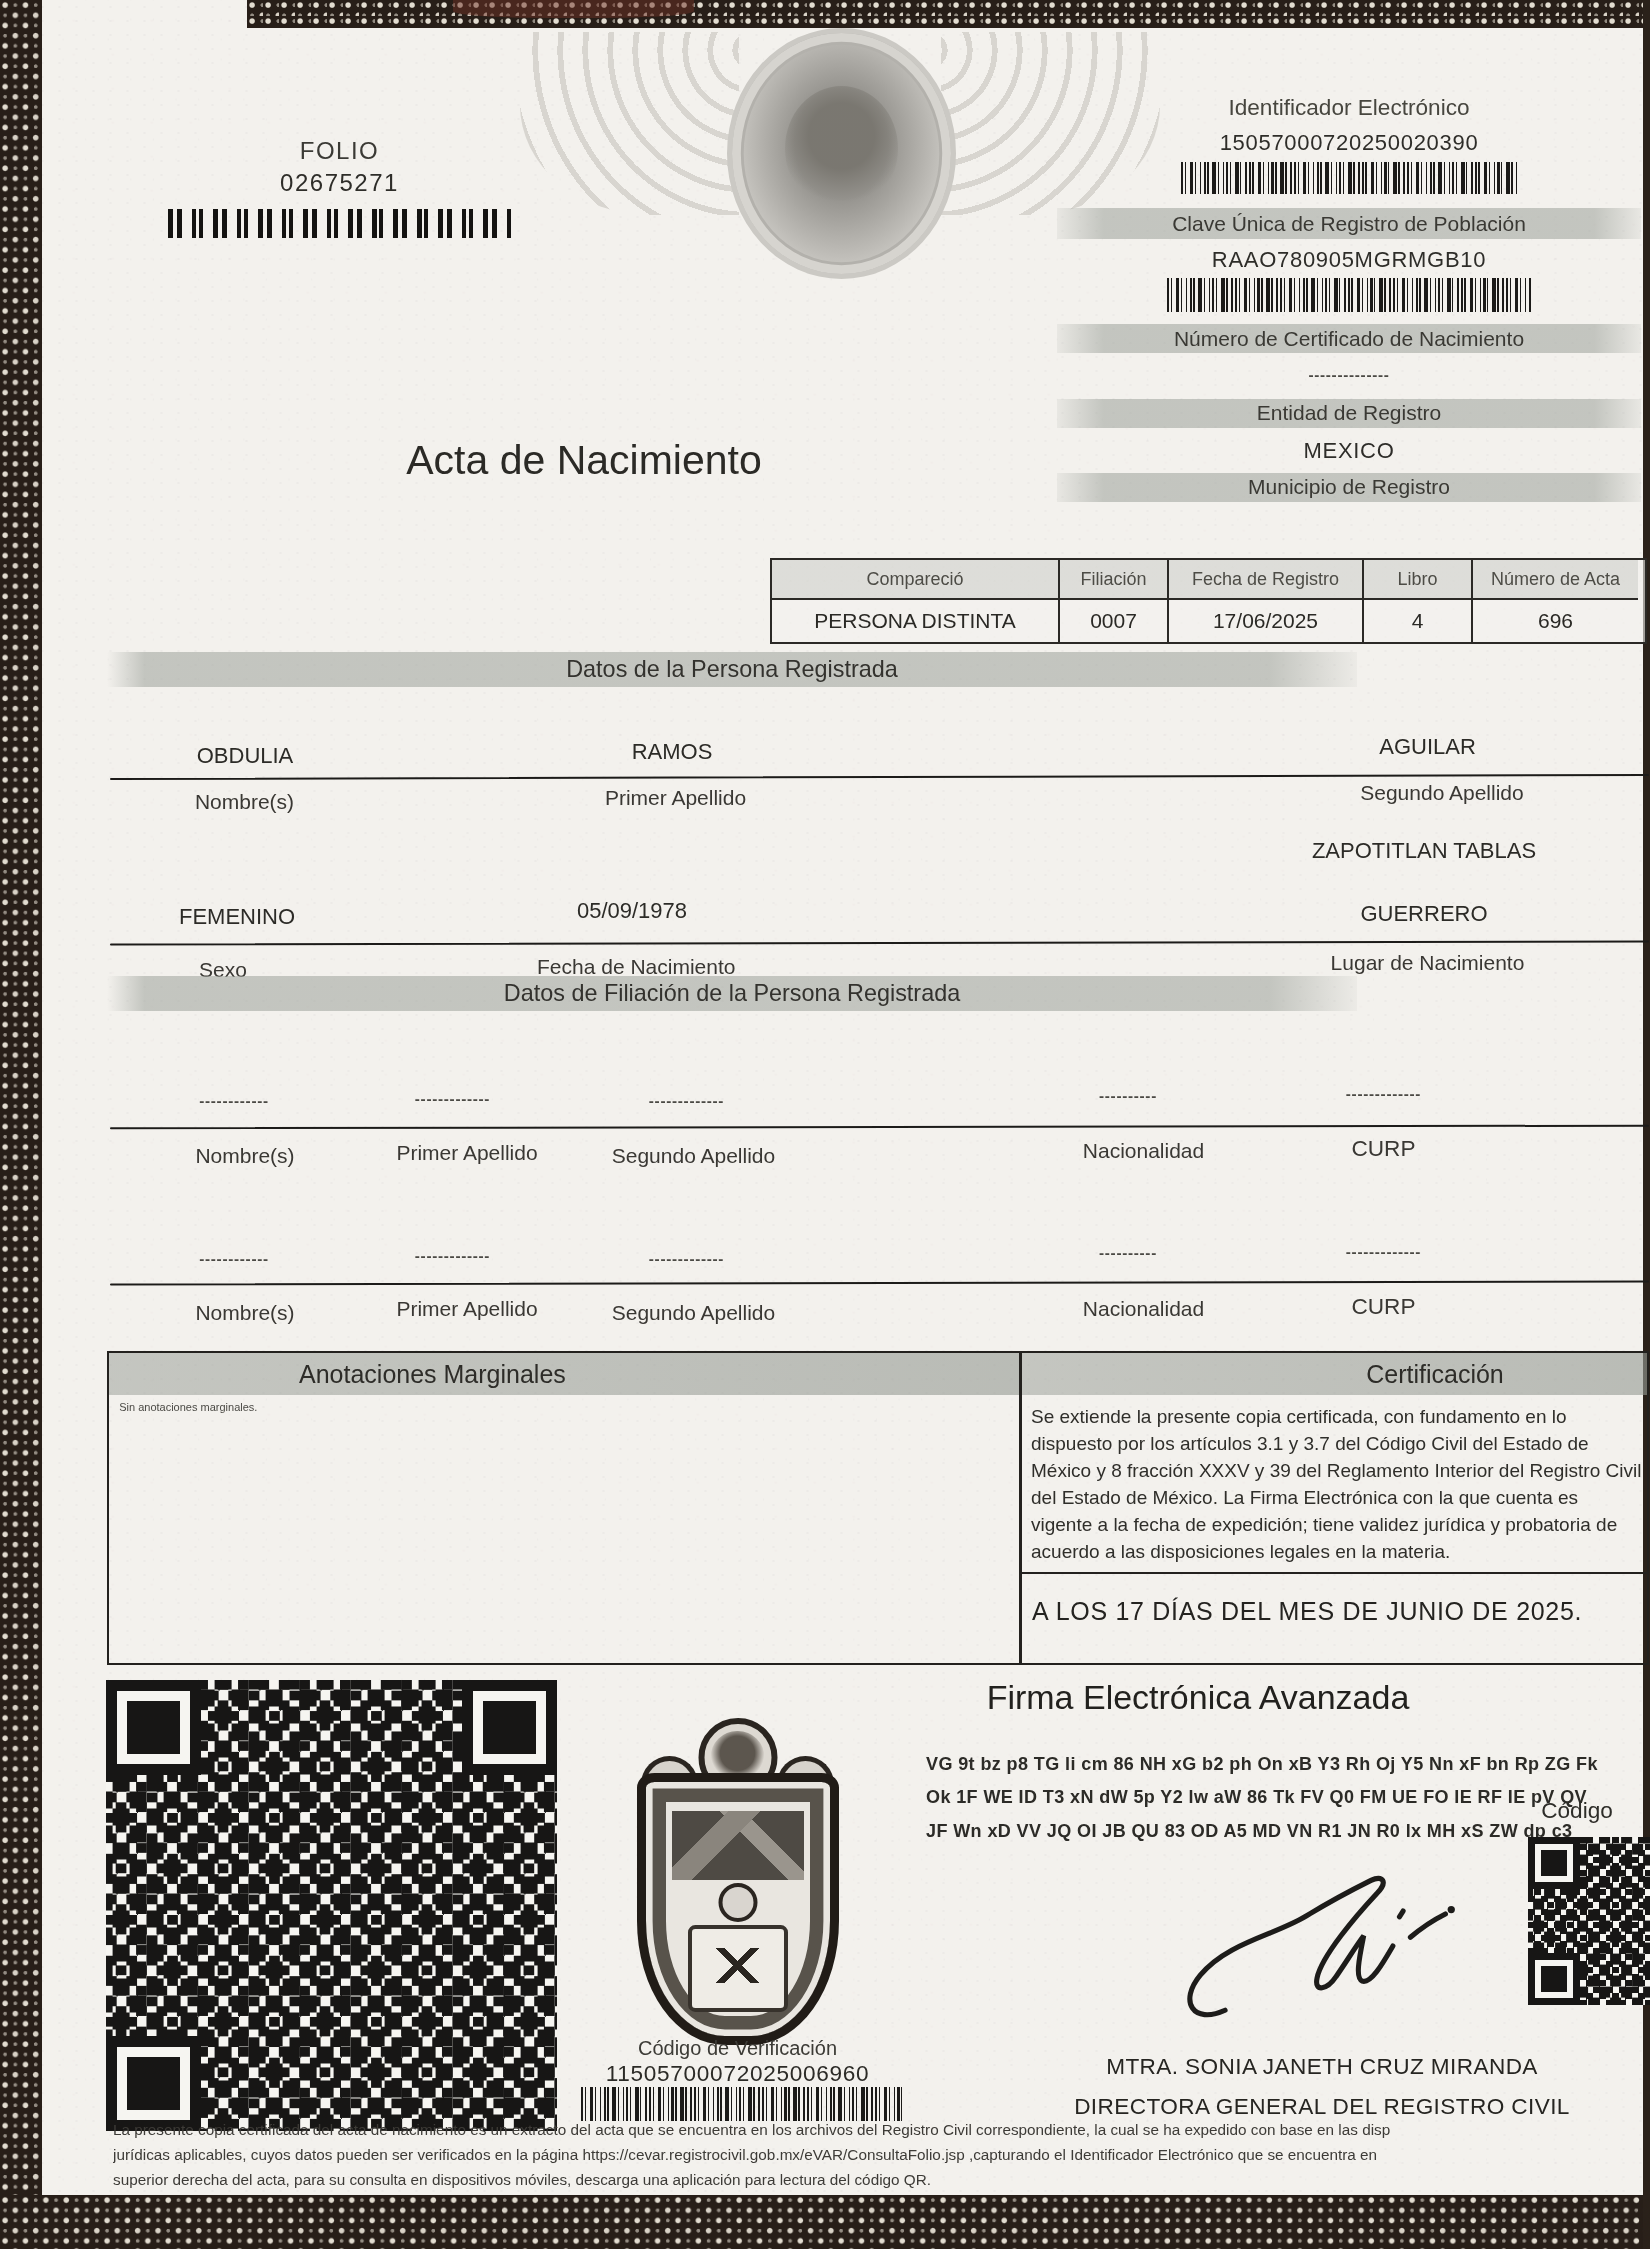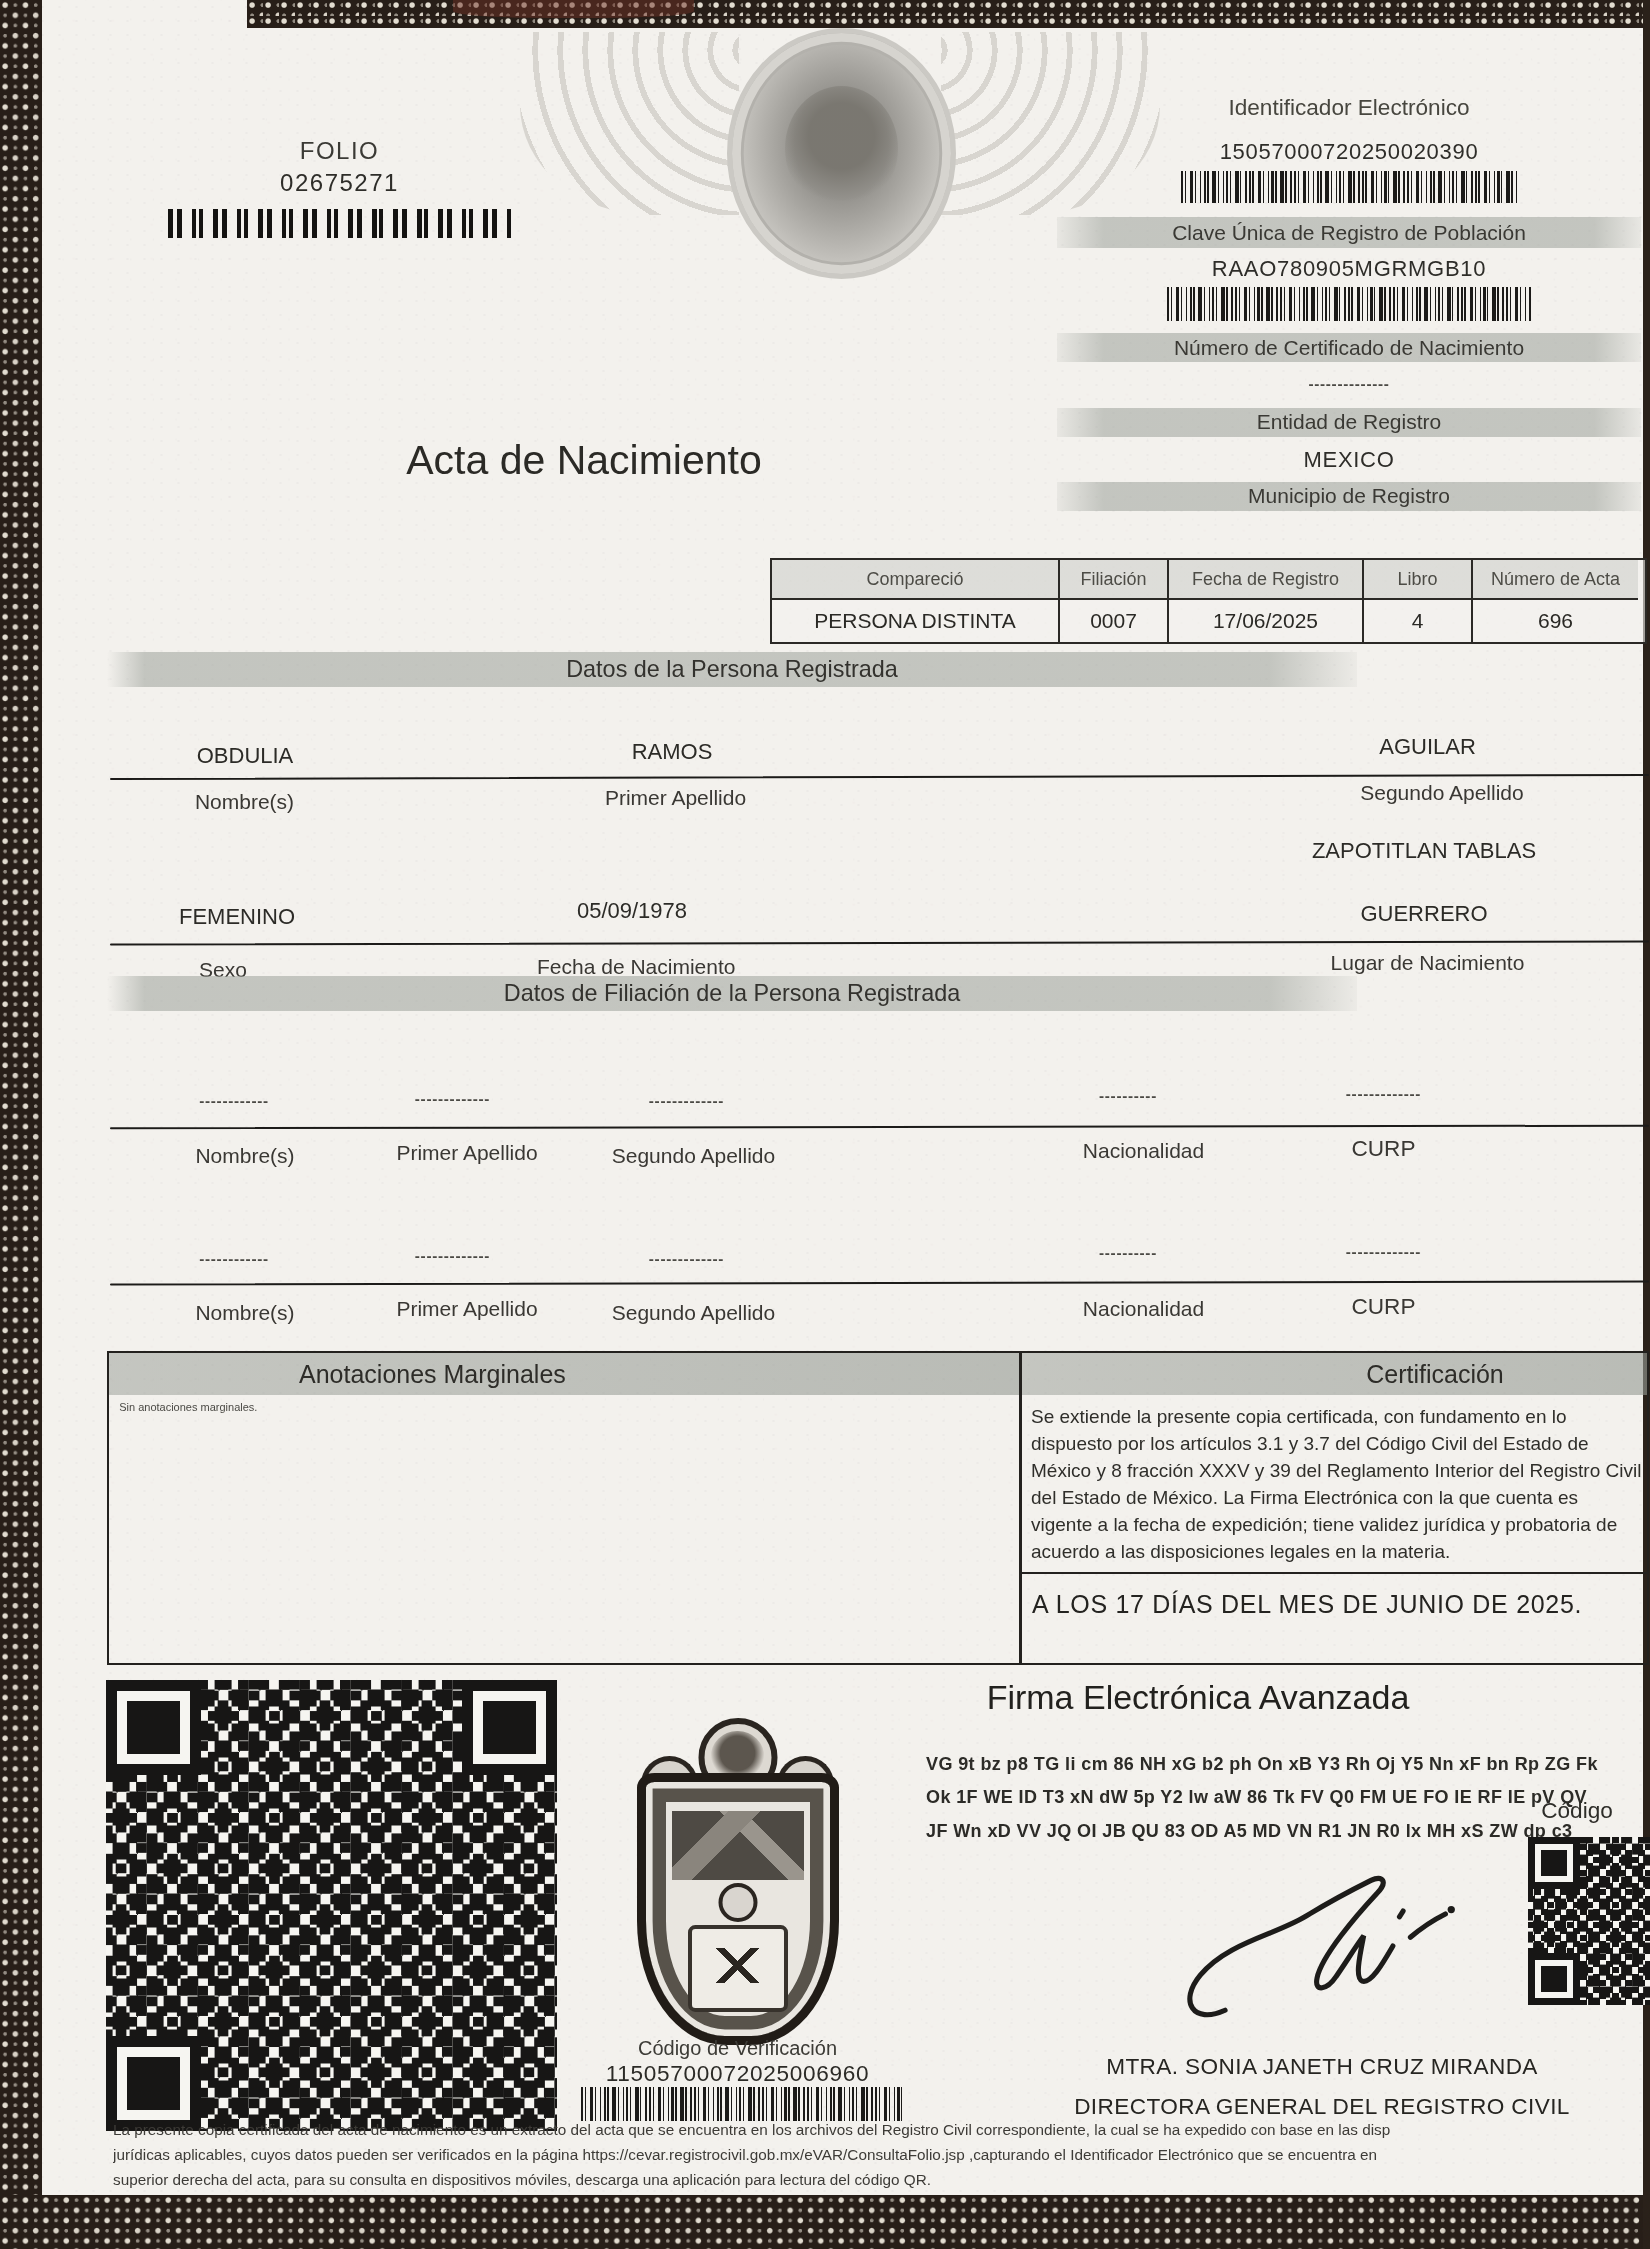--- a/index.html
+++ b/index.html
@@ -72,21 +72,21 @@
   .dash{font-weight:bold;font-size:15.3px;letter-spacing:0.7px;color:#4a4944;}
 
   .annbox{position:absolute;left:107px;top:1351px;width:1538px;height:310px;border:2.9px solid #23211e;}
   .ann-hl{position:absolute;left:0;top:0;width:910px;height:42px;}
   .ann-hr{position:absolute;left:910px;top:0;right:0;height:42px;}
   .ann-div{position:absolute;left:910px;top:0;width:2.9px;height:100%;background:#23211e;}
   .annhead{position:absolute;display:flex;align-items:center;justify-content:center;width:100%;height:100%;
     font-size:25px;color:#2d2c28;}
   .graybg{background:linear-gradient(90deg, rgba(150,155,148,.5), rgba(150,155,148,.62));}
   .certbody{position:absolute;left:922px;top:51px;width:612px;font-size:19px;line-height:1.42;color:#2f2e2a;white-space:normal;}
-  .datebox{position:absolute;left:910px;top:219px;right:0;bottom:0;border-top:2.9px solid #23211e;padding:16px 0 0 13px;}
+  .datebox{position:absolute;left:910px;top:219px;right:0;bottom:0;border-top:2.9px solid #23211e;padding:23px 0 0 13px;}
   .datebox .d1{font-size:25px;color:#242320;letter-spacing:0.7px;}
   .datebox .d2{font-size:25px;color:#242320;margin-top:5.8px;}
 
   .qr{position:absolute;background-color:#f6f5f1;
     background-image:
       repeating-conic-gradient(#171615 0% 25%, transparent 0% 50%),
       repeating-conic-gradient(#171615 0% 25%, #f6f5f1 0% 50%);
   }
   .qr.big{left:106px;top:1680px;width:451px;height:451px;background-size:20.4px 20.4px,34px 34px;background-position:0 0,6.6px 9.5px;}
   .qr.small{left:1528px;top:1837px;width:126px;height:168px;background-size:13px 13px,22px 22px;background-position:0 0,5.1px 6.6px;}
@@ -139,21 +139,21 @@
   <div class="seal"></div>
 
   <div class="t c" style="left:168px;top:137px;width:343px;font-size:24px;letter-spacing:1.5px;color:#3b3a35;">FOLIO</div>
   <div class="t c" style="left:168px;top:169px;width:343px;font-size:24px;letter-spacing:1.5px;color:#2e2d29;">02675271</div>
   <div class="bar sparse" style="left:168px;top:209px;width:345px;height:29px;"></div>
 
   <div class="t c" style="left:219px;top:437px;width:730px;font-size:41px;color:#2b2a26;">Acta de Nacimiento</div>
 
   <div class="rightcol">
     <div class="lab">Identificador Electrónico</div>
-    <div class="val" style="margin-top:18px;">15057000720250020390</div>
+    <div class="val" style="margin-top:9px;">15057000720250020390</div>
     <div class="bar inflow" style="width:336px;height:32px;margin-top:5.8px;"></div>
     <div class="rband" style="height:31px;margin-top:14.6px;">Clave Única de Registro de Población</div>
     <div class="val" style="margin-top:7.3px;">RAAO780905MGRMGB10</div>
     <div class="bar inflow" style="width:365px;height:34px;margin-top:5.8px;"></div>
     <div class="rband" style="height:29px;margin-top:11.7px;">Número de Certificado de Nacimiento</div>
     <div class="dash" style="margin-top:13px;">--------------</div>
     <div class="rband" style="height:29px;margin-top:14.6px;">Entidad de Registro</div>
     <div class="val" style="margin-top:10.2px;">MEXICO</div>
     <div class="rband" style="height:29px;margin-top:8.8px;">Municipio de Registro</div>
   </div>

